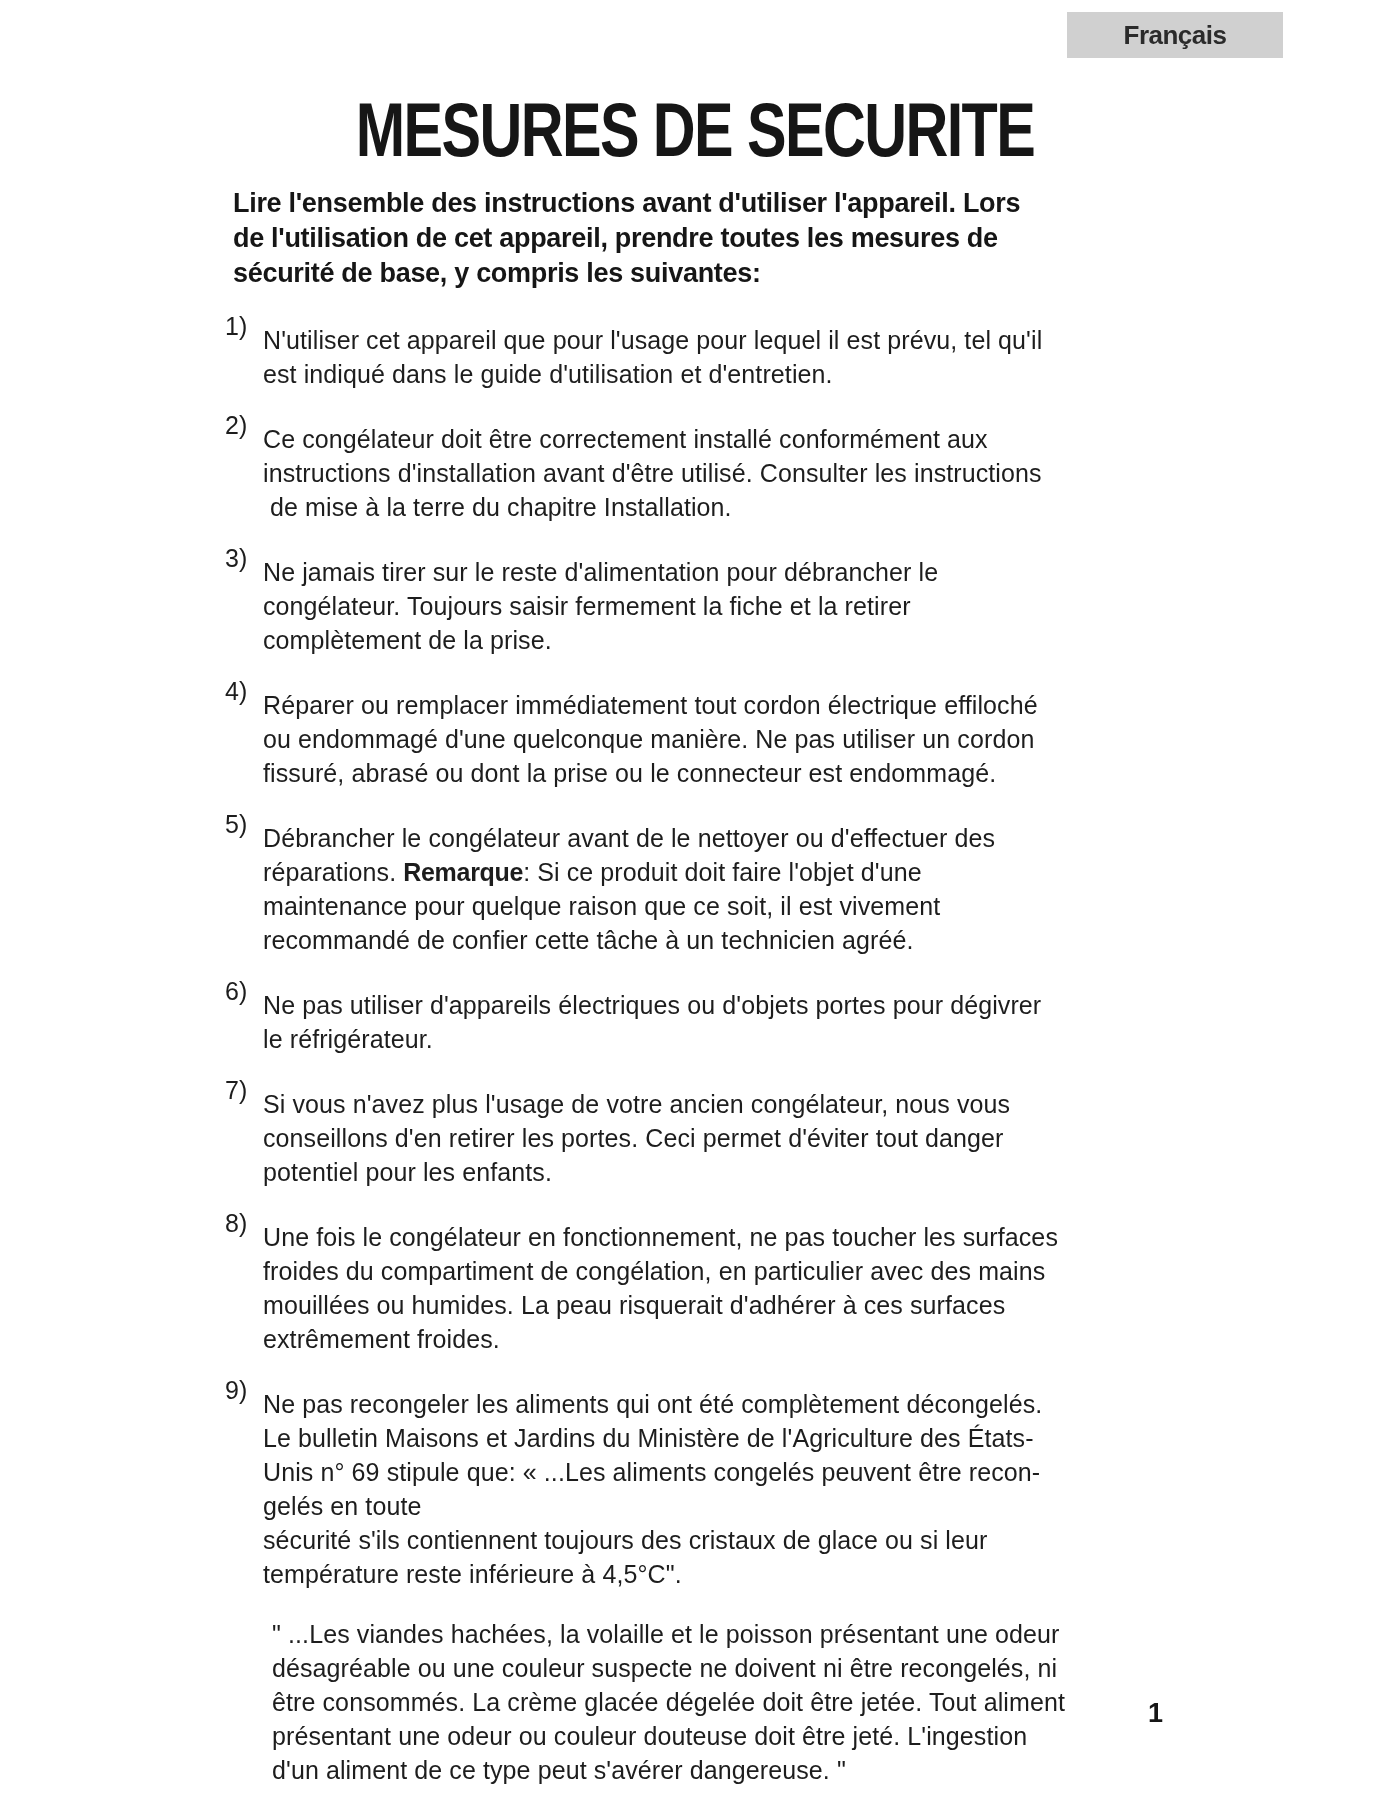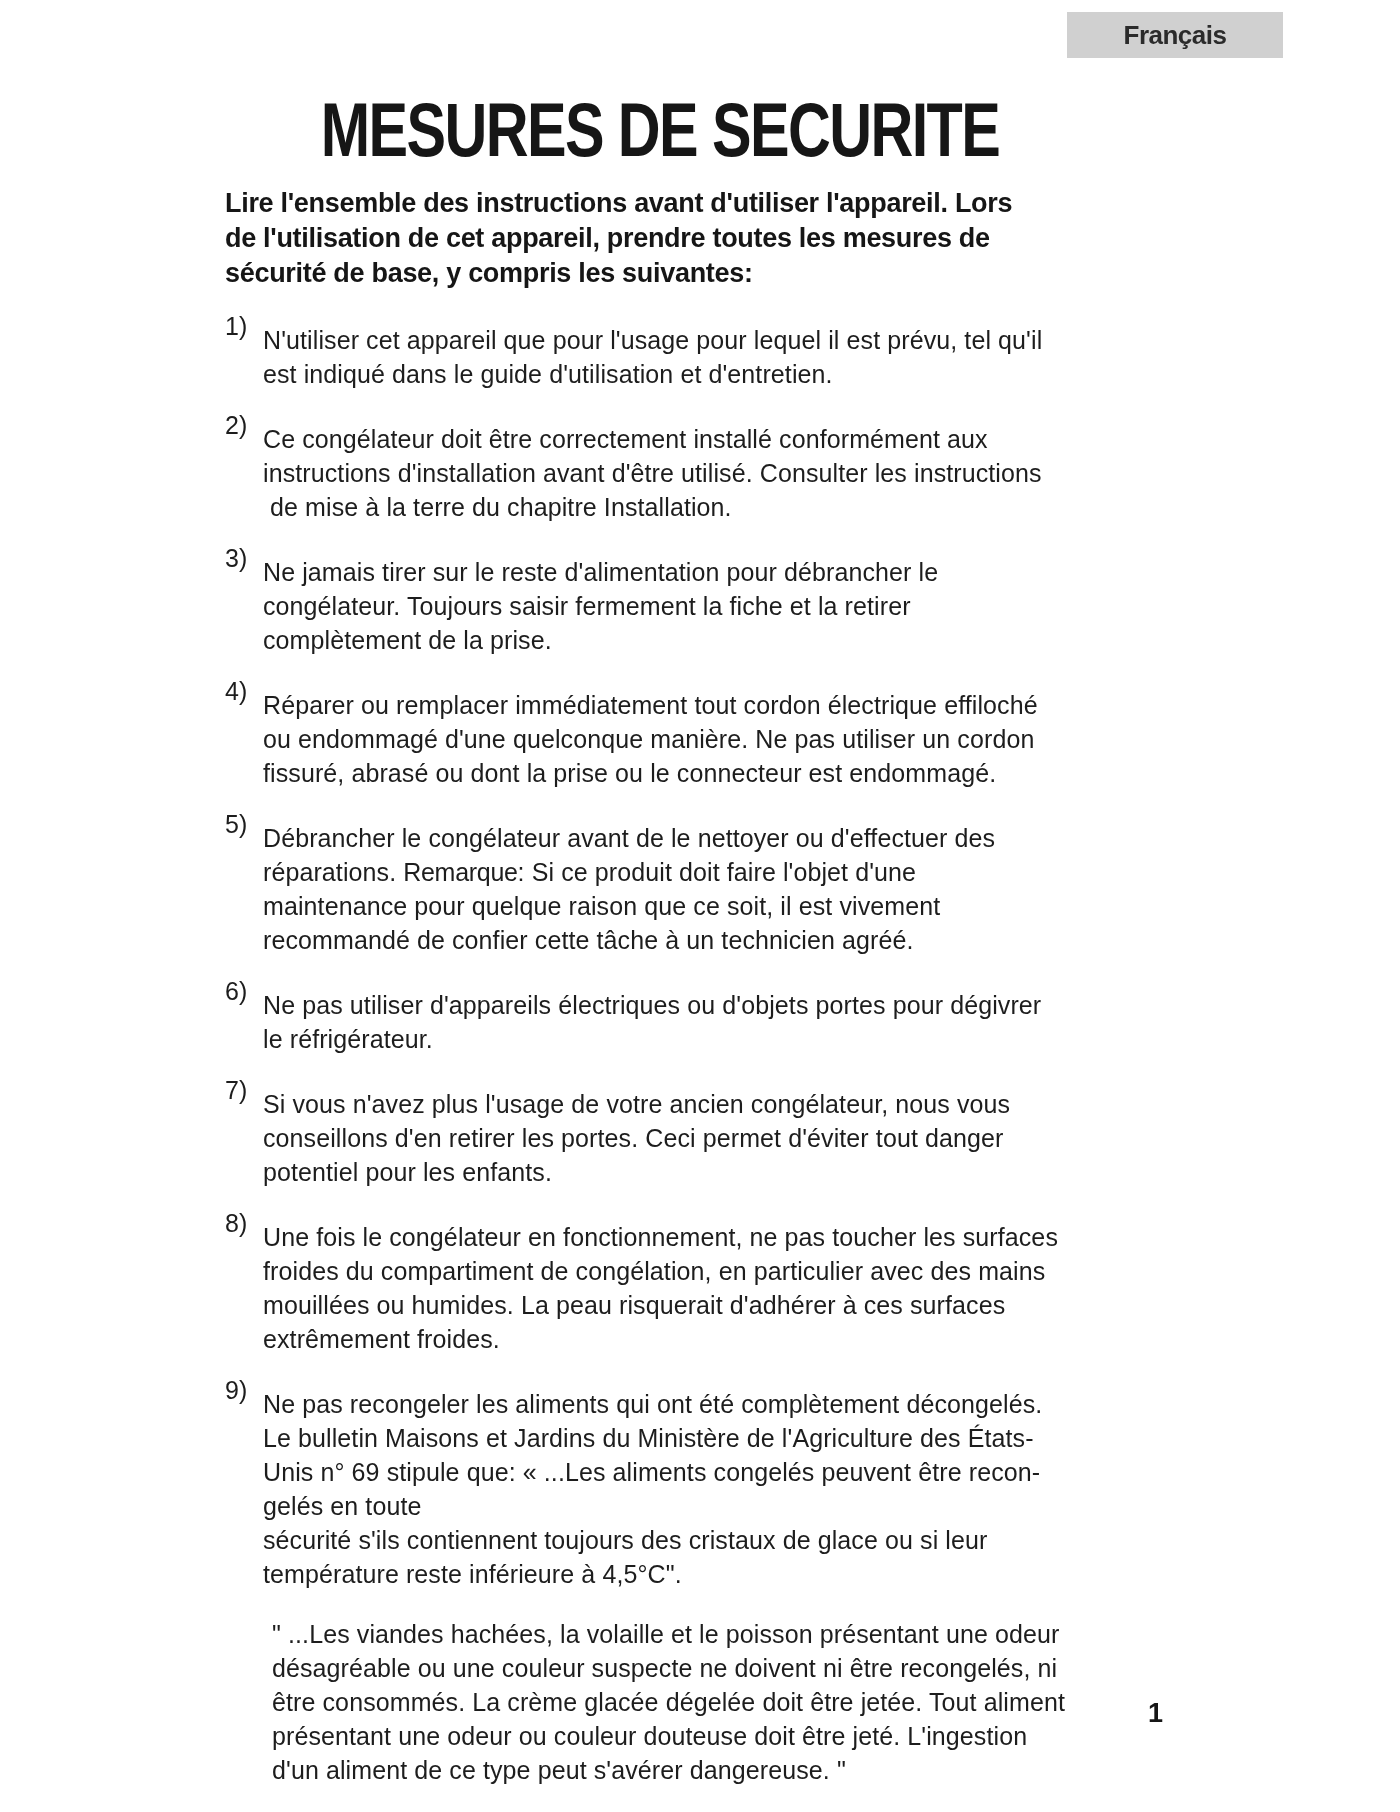--- a/index.html
+++ b/index.html
@@ -34,35 +34,35 @@
     color: #2b2b2b;
   }
   .content {
     position: absolute;
     left: 225px;
     top: 88px;
     width: 940px;
   }
   h1.doc-title {
     margin: 0 0 14px 0;
-    text-align: left;
+    text-align: center;
     font-size: 76px;
     line-height: 84px;
     font-weight: bold;
     letter-spacing: -2px;
     white-space: nowrap;
     color: #161616;
   }
   h1.doc-title .title-inner {
     display: inline-block;
     transform: scaleX(0.78);
     transform-origin: center bottom;
   }
   .intro {
-    margin: 0 0 18px 0;
+    margin: 0 0 18px 8px;
     font-size: 27px;
     line-height: 35px;
     font-weight: bold;
     letter-spacing: -0.3px;
     white-space: pre-wrap;
     color: #161616;
   }
   .item {
     display: flex;
     margin: 0 0 17px 0;
@@ -72,21 +72,21 @@
   }
   .item .num {
     flex: 0 0 38px;
   }
   .item .txt {
     flex: 1 1 auto;
     white-space: pre-wrap;
     margin-top: 14px;
   }
   .item .txt b.rem {
-    font-weight: normal;
+    font-weight: bold;
     letter-spacing: -0.3px;
   }
   .quote {
     margin: 26px 0 0 47px;
     font-size: 25px;
     line-height: 34px;
     letter-spacing: 0.1px;
     white-space: pre-wrap;
   }
   .page-number {

